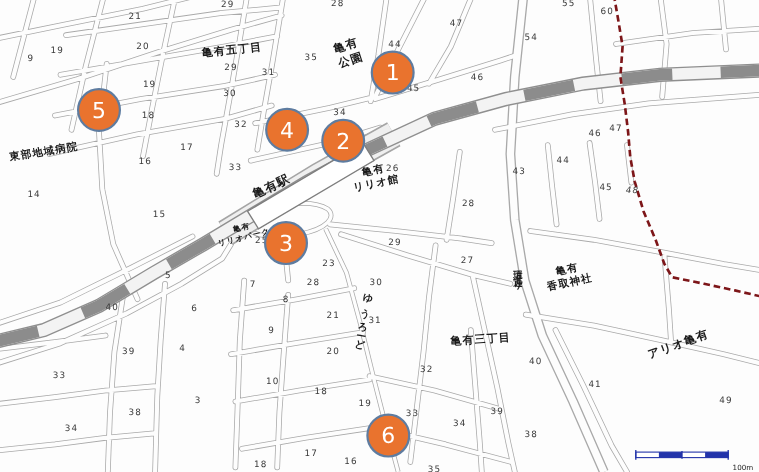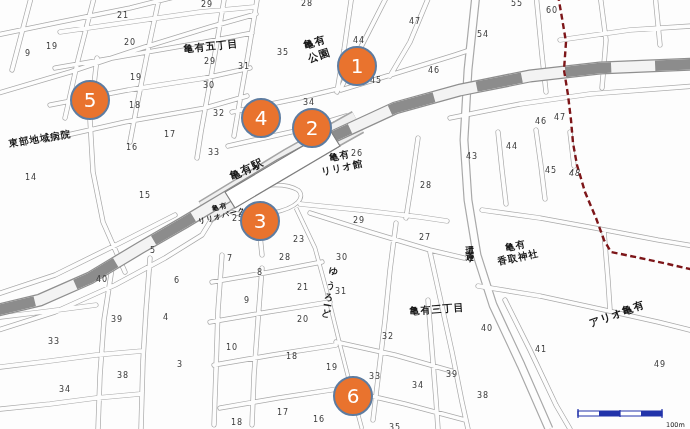--- a/index.html
+++ b/index.html
@@ -136,21 +136,21 @@
       <div class="blocknum" style="left: 177px; top: 280px;">6</div>
       <div class="blocknum" style="left: 303px; top: 287px;">21</div>
       <div class="blocknum" style="left: 341px; top: 291px;">31</div>
       <div class="blocknum" style="left: 247px; top: 300px;">9</div>
       <div class="blocknum" style="left: 166px; top: 317px;">4</div>
       <div class="blocknum" style="left: 117px; top: 319px;">39</div>
       <div class="blocknum" style="left: 303px; top: 319px;">20</div>
       <div class="blocknum" style="left: 487px; top: 328px;">40</div>
       <div class="blocknum" style="left: 388px; top: 336px;">32</div>
       <div class="blocknum" style="left: 54px; top: 341px;">33</div>
-      <div class="blocknum" style="left: 232px; top: 347px;">10</div>
+      <div class="blocknum" style="left: 248px; top: 347px;">10</div>
       <div class="blocknum" style="left: 541px; top: 349px;">41</div>
       <div class="blocknum" style="left: 292px; top: 356px;">18</div>
       <div class="blocknum" style="left: 180px; top: 364px;">3</div>
       <div class="blocknum" style="left: 660px; top: 364px;">49</div>
       <div class="blocknum" style="left: 332px; top: 367px;">19</div>
       <div class="blocknum" style="left: 452px; top: 374px;">39</div>
       <div class="blocknum" style="left: 123px; top: 375px;">38</div>
       <div class="blocknum" style="left: 375px; top: 376px;">33</div>
       <div class="blocknum" style="left: 418px; top: 385px;">34</div>
       <div class="blocknum" style="left: 65px; top: 389px;">34</div>

